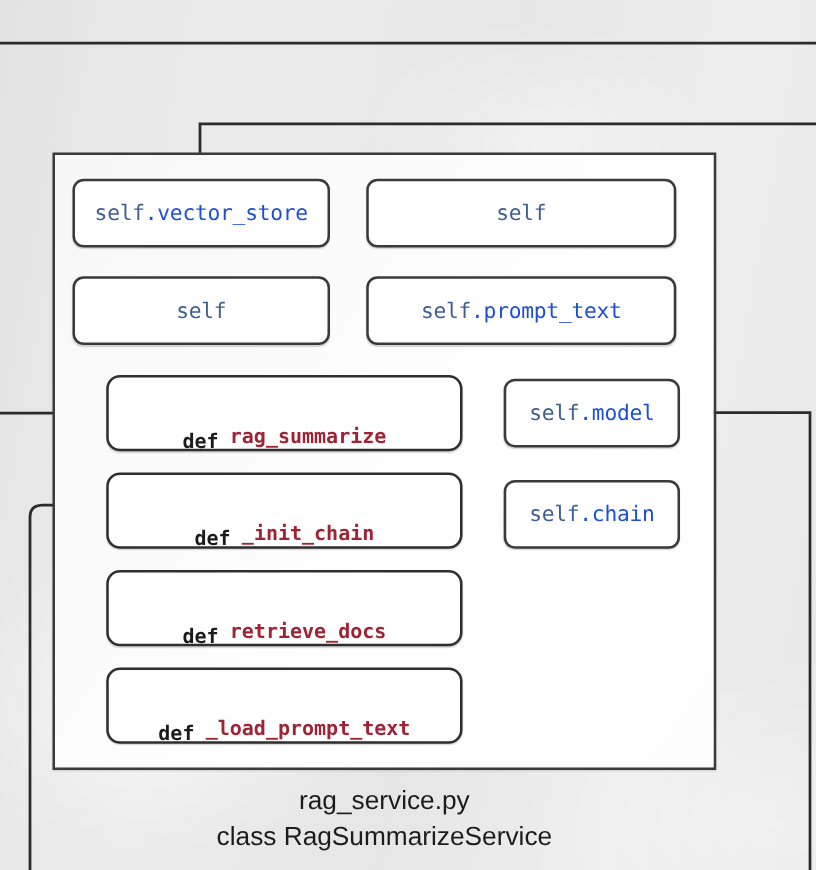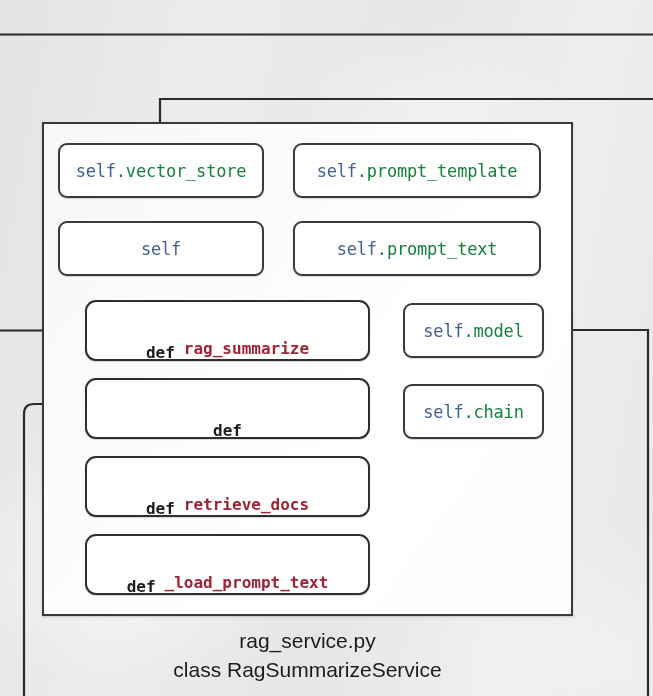--- a/index.html
+++ b/index.html
@@ -48,21 +48,21 @@
     display: flex;
     align-items: center;
     justify-content: center;
     font-size: 17px;
     letter-spacing: -0.2px;
     color: #4a4a4a;
     box-shadow: 0 1px 1px rgba(0,0,0,0.16);
     white-space: nowrap;
   }
   .pill .kw-self { color: #3f5f90; text-align: center; }
-  .pill .attr { color: #15803d; }
+  .pill .attr { color: #1d4ed8; }
 
   
   .method {
     position: absolute;
     box-sizing: border-box;
     border: 2px solid #2e2e2e;
     border-radius: 11px;
     background: #ffffff;
     display: flex;
     align-items: center;
@@ -112,21 +112,20 @@
 
   <div class="class-box"></div>
 
   <div class="pill" style="left:58px; top:143px; width:206px; height:55px;">
     <span class="kw-self">self</span>
       <span class="attr">.vector_store</span>
   </div>
 
   <div class="pill" style="left:293px; top:143px; width:248px; height:55px;">
     <span class="kw-self">self</span>
-      <span class="attr">.prompt_template</span>
   </div>
 
   <div class="pill" style="left:58px; top:221px; width:206px; height:55px;">
     <span class="kw-self">self</span>
   </div>
 
   <div class="pill" style="left:293px; top:221px; width:248px; height:55px;">
     <span class="kw-self">self</span>
       <span class="attr">.prompt_text</span>
   </div>
@@ -141,20 +140,21 @@
       <span class="attr">.chain</span>
   </div>
 
   <div class="method" style="left:85px; top:300px; width:285px; height:61px;">
     <span class="kw-def">def</span>
     <span class="mname">rag_summarize</span>
   </div>
 
   <div class="method" style="left:85px; top:378px; width:285px; height:61px;">
     <span class="kw-def">def</span>
+    <span class="mname">_init_chain</span>
   </div>
 
   <div class="method" style="left:85px; top:456px; width:285px; height:61px;">
     <span class="kw-def">def</span>
     <span class="mname">retrieve_docs</span>
   </div>
 
   <div class="method" style="left:85px; top:534px; width:285px; height:61px;">
     <span class="kw-def">def</span>
     <span class="mname">_load_prompt_text</span>

